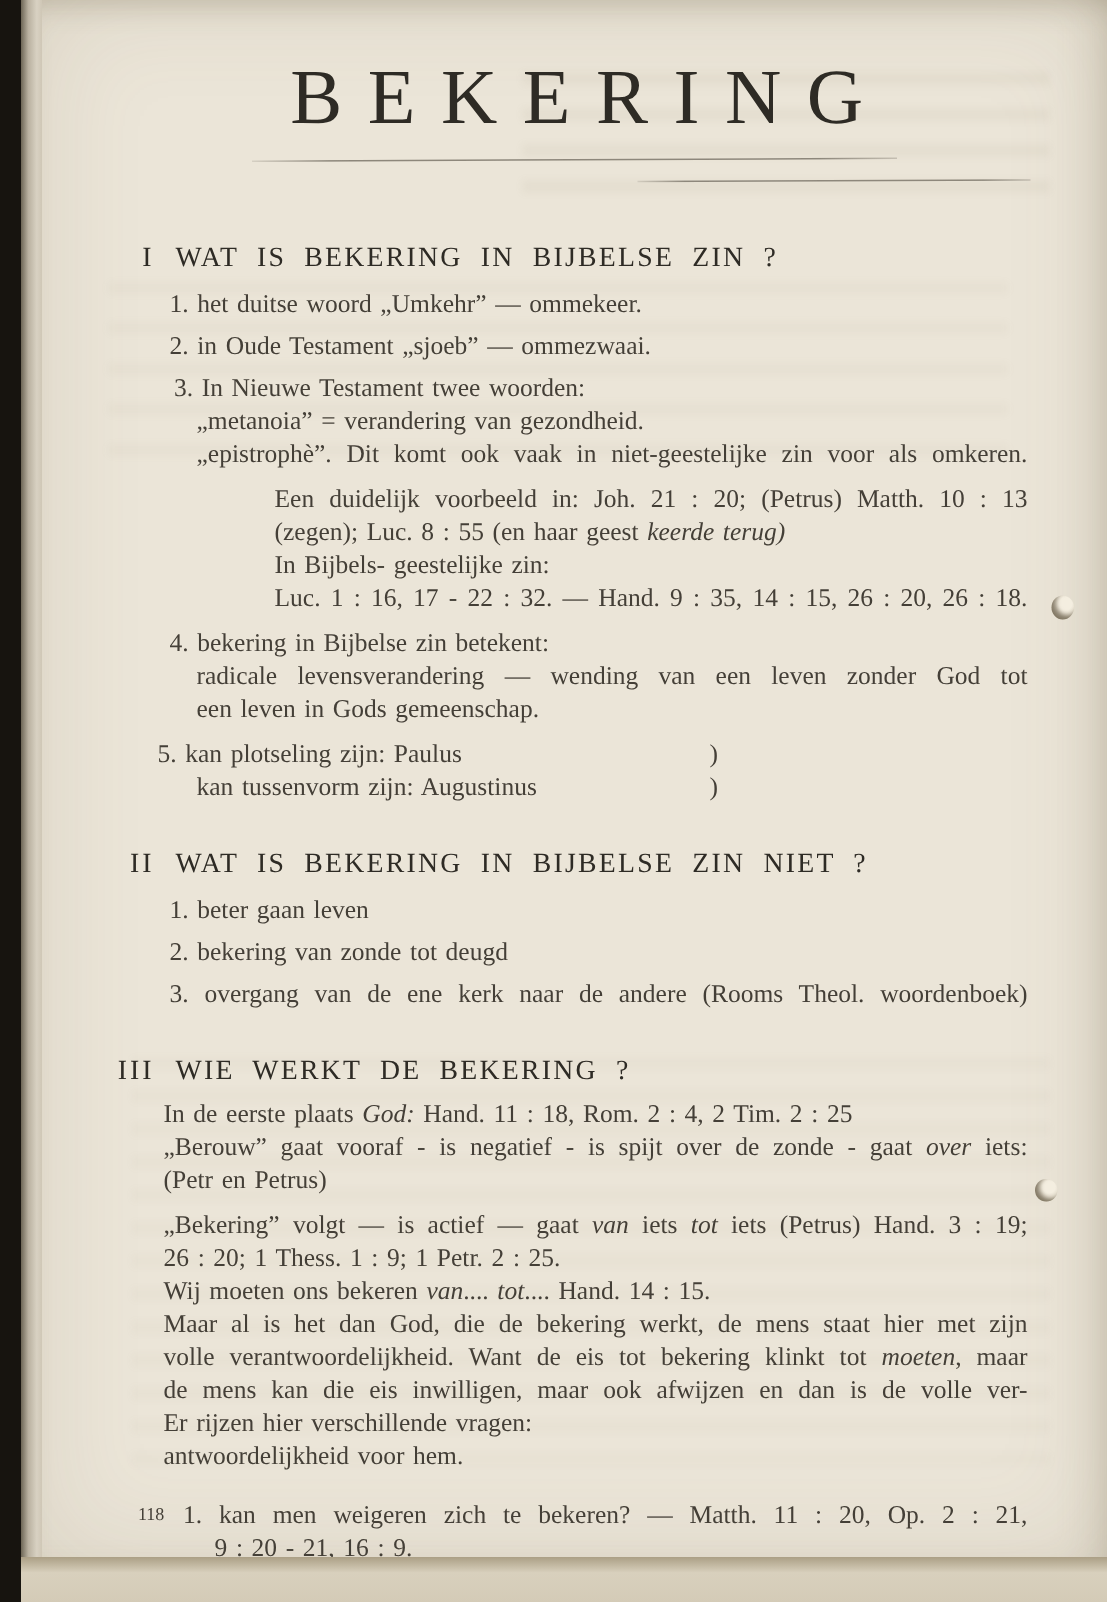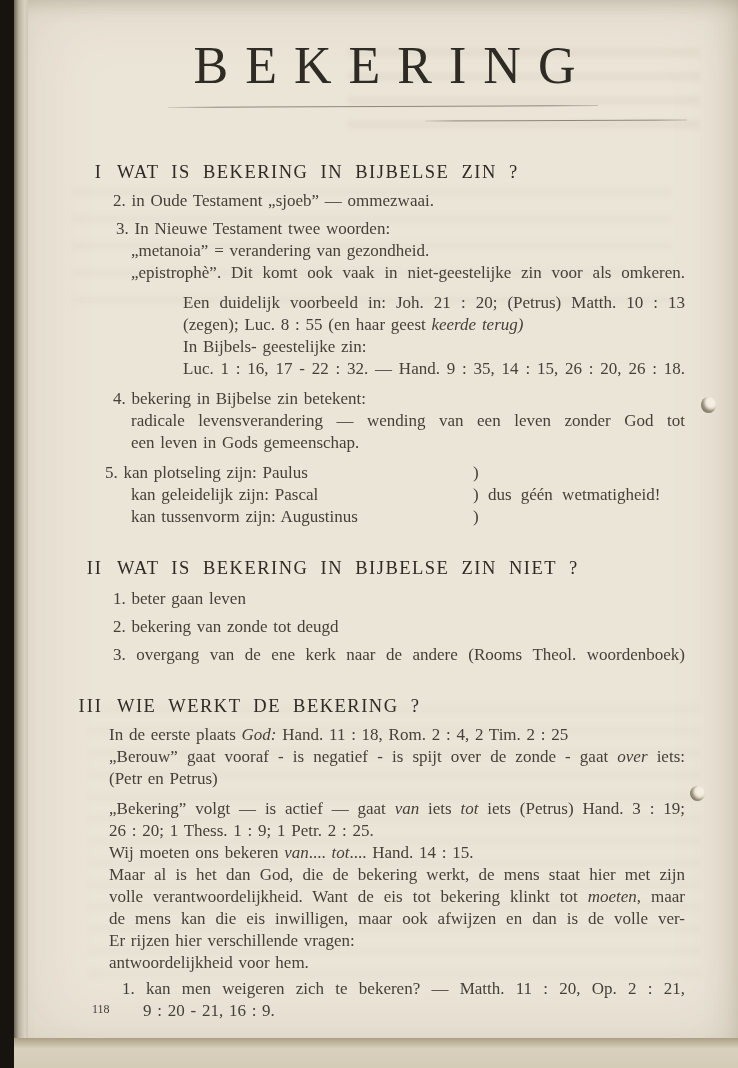--- a/index.html
+++ b/index.html
@@ -44,21 +44,21 @@
   .rule-2{left:397px; top:120px; width:262px; transform:rotate(-0.2deg);}
 
   .doc{position:absolute; top:160px; left:0; right:0;}
   .line{
     position:relative; padding-right:53px;
     font-size:17px; line-height:22px; min-height:22px;
     color:var(--ink,#443f37); word-spacing:1.5px;
   }
   .it{font-style:italic;}
   .j{text-align:justify; text-align-last:justify;}
-  .g-s{margin-top:4px}.g-m{margin-top:6px}.g-l{margin-top:8px}.g-xl{margin-top:28px}
+  .g-s{margin-top:17px}.g-m{margin-top:6px}.g-l{margin-top:8px}.g-xl{margin-top:28px}
 
   .ml-h{padding-left:29px; font-size:18.5px; line-height:24px; min-height:24px;
         color:var(--ink-dark,#2e2b25); letter-spacing:1.5px; word-spacing:6px;}
   .rn{display:inline-block; width:46px; text-align:right; margin-right:14px; letter-spacing:2px;}
   .ml-a{padding-left:85px;}
   .ml-a2{padding-left:88px;}
   .ml-a3{padding-left:77px;}
   .ml-b{padding-left:103px;}
   .ml-q{padding-left:155px;}
   .ml-body{padding-left:81px;}
@@ -86,33 +86,33 @@
     <div class="ghost ghost-1"></div>
     <div class="ghost ghost-2"></div>
     <div class="ghost ghost-3"></div>
 
     <h1 class="title">BEKERING</h1>
     <div class="rule rule-1"></div>
     <div class="rule rule-2"></div>
 
     <div class="doc">
         <div class="line ml-h"><span class="rn">I</span><span><span>WAT IS BEKERING IN BIJBELSE ZIN ?</span></span></div>
+        <div class="line ml-a g-l"><span><span>1. het duitse woord „Umkehr” — ommekeer.</span></span></div>
         <div class="line ml-a g-m"><span><span>2. in Oude Testament „sjoeb” — ommezwaai.</span></span></div>
         <div class="line ml-a2 g-m"><span><span>3. In Nieuwe Testament twee woorden:</span></span></div>
         <div class="line ml-b"><span><span>„metanoia” = verandering van gezondheid.</span></span></div>
         <div class="line ml-b j"><span><span>„epistrophè”. Dit komt ook vaak in niet-geestelijke zin voor als omkeren.</span></span></div>
         <div class="line ml-q j g-l"><span><span>Een duidelijk voorbeeld in: Joh. 21 : 20; (Petrus) Matth. 10 : 13</span></span></div>
         <div class="line ml-q"><span><span>(zegen); Luc. 8 : 55 (en haar geest </span><span class="it">keerde terug)</span></span></div>
         <div class="line ml-q"><span><span>In Bijbels- geestelijke zin:</span></span></div>
         <div class="line ml-q j"><span><span>Luc. 1 : 16, 17 - 22 : 32. — Hand. 9 : 35, 14 : 15, 26 : 20, 26 : 18.</span></span></div>
         <div class="line ml-a g-l"><span><span>4. bekering in Bijbelse zin betekent:</span></span></div>
         <div class="line ml-b j"><span><span>radicale levensverandering — wending van een leven zonder God tot</span></span></div>
         <div class="line ml-b"><span><span>een leven in Gods gemeenschap.</span></span></div>
         <div class="line ml-a3 g-l"><span><span>5. kan plotseling zijn: Paulus</span></span><span class="rcol"><span>)</span></span></div>
-        <div class="line ml-b"><span><span>kan geleidelijk zijn: Pascal</span></span><span class="rcol"><span>) dus géén wetmatigheid!</span></span></div>
         <div class="line ml-b"><span><span>kan tussenvorm zijn: Augustinus</span></span><span class="rcol"><span>)</span></span></div>
         <div class="line ml-h g-xl"><span class="rn">II</span><span><span>WAT IS BEKERING IN BIJBELSE ZIN NIET ?</span></span></div>
         <div class="line ml-a g-l"><span><span>1. beter gaan leven</span></span></div>
         <div class="line ml-a g-m"><span><span>2. bekering van zonde tot deugd</span></span></div>
         <div class="line ml-a j g-m"><span><span>3. overgang van de ene kerk naar de andere (Rooms Theol. woordenboek)</span></span></div>
         <div class="line ml-h g-xl"><span class="rn">III</span><span><span>WIE WERKT DE BEKERING ?</span></span></div>
         <div class="line ml-body g-m"><span><span>In de eerste plaats </span><span class="it">God:</span><span> Hand. 11 : 18, Rom. 2 : 4, 2 Tim. 2 : 25</span></span></div>
         <div class="line ml-body j"><span><span>„Berouw” gaat vooraf - is negatief - is spijt over de zonde - gaat </span><span class="it">over</span><span> iets:</span></span></div>
         <div class="line ml-body"><span><span>(Petr en Petrus)</span></span></div>
         <div class="line ml-body j g-l"><span><span>„Bekering” volgt — is actief — gaat </span><span class="it">van</span><span> iets </span><span class="it">tot</span><span> iets (Petrus) Hand. 3 : 19;</span></span></div>

